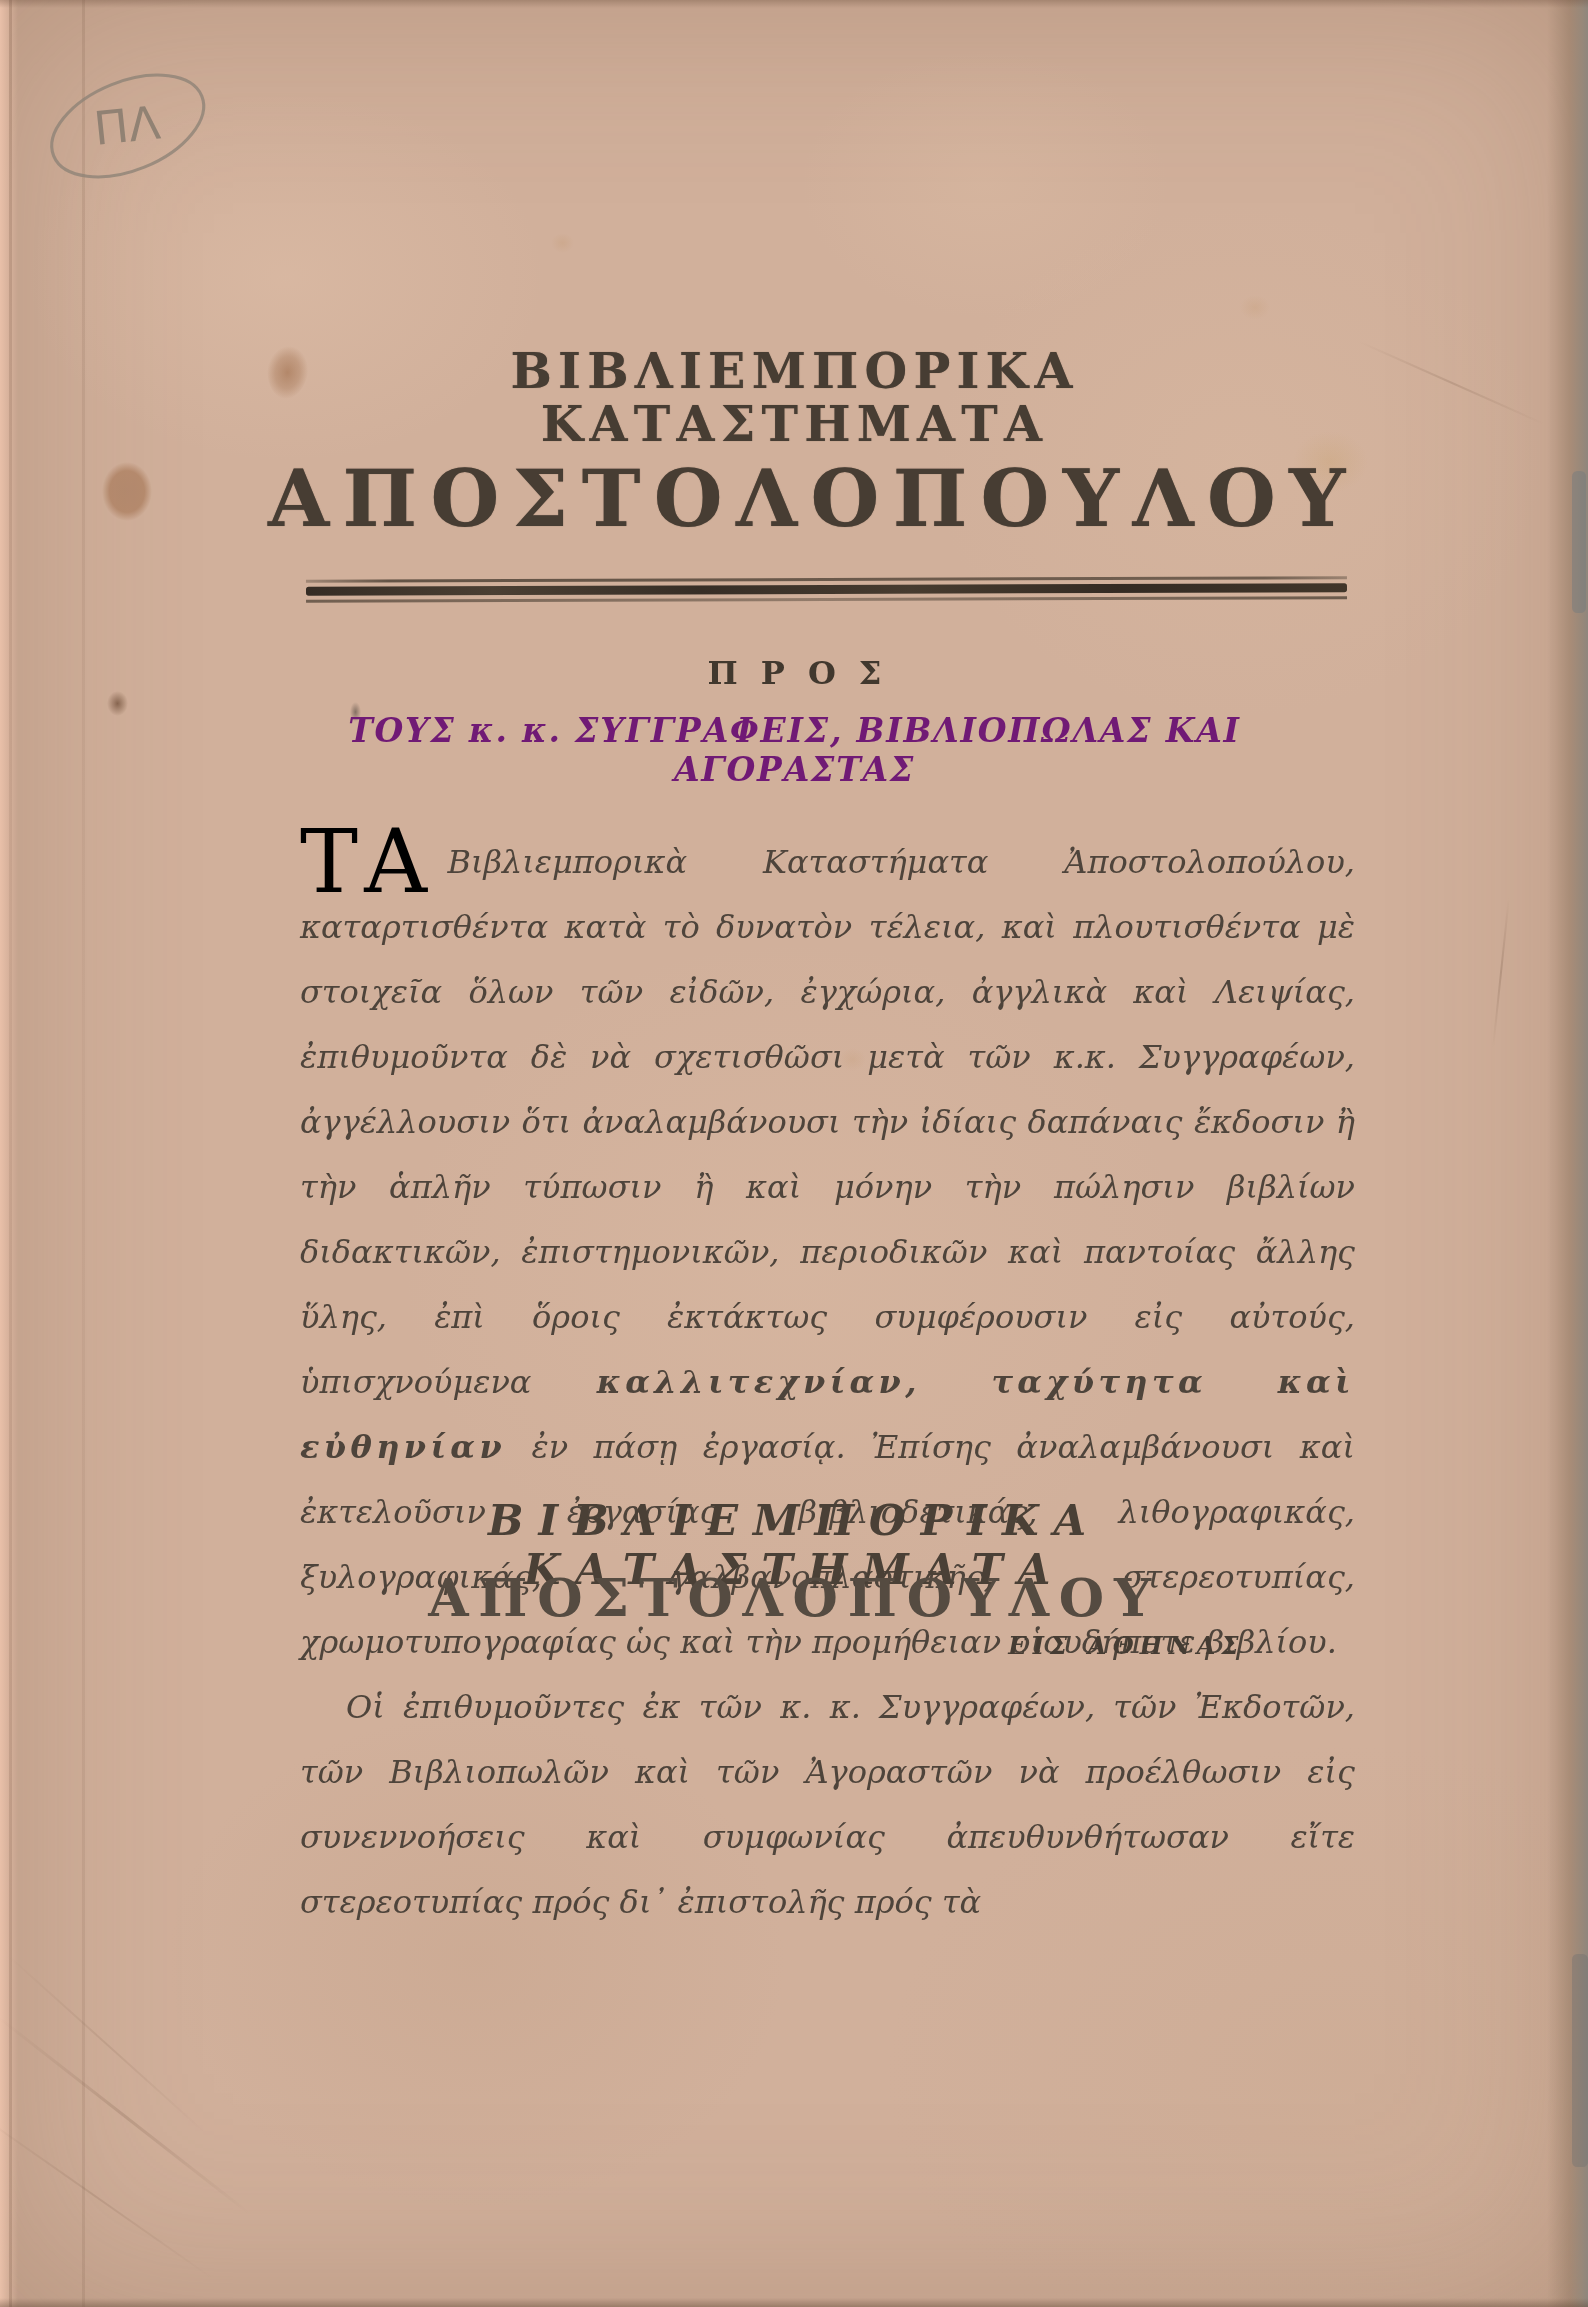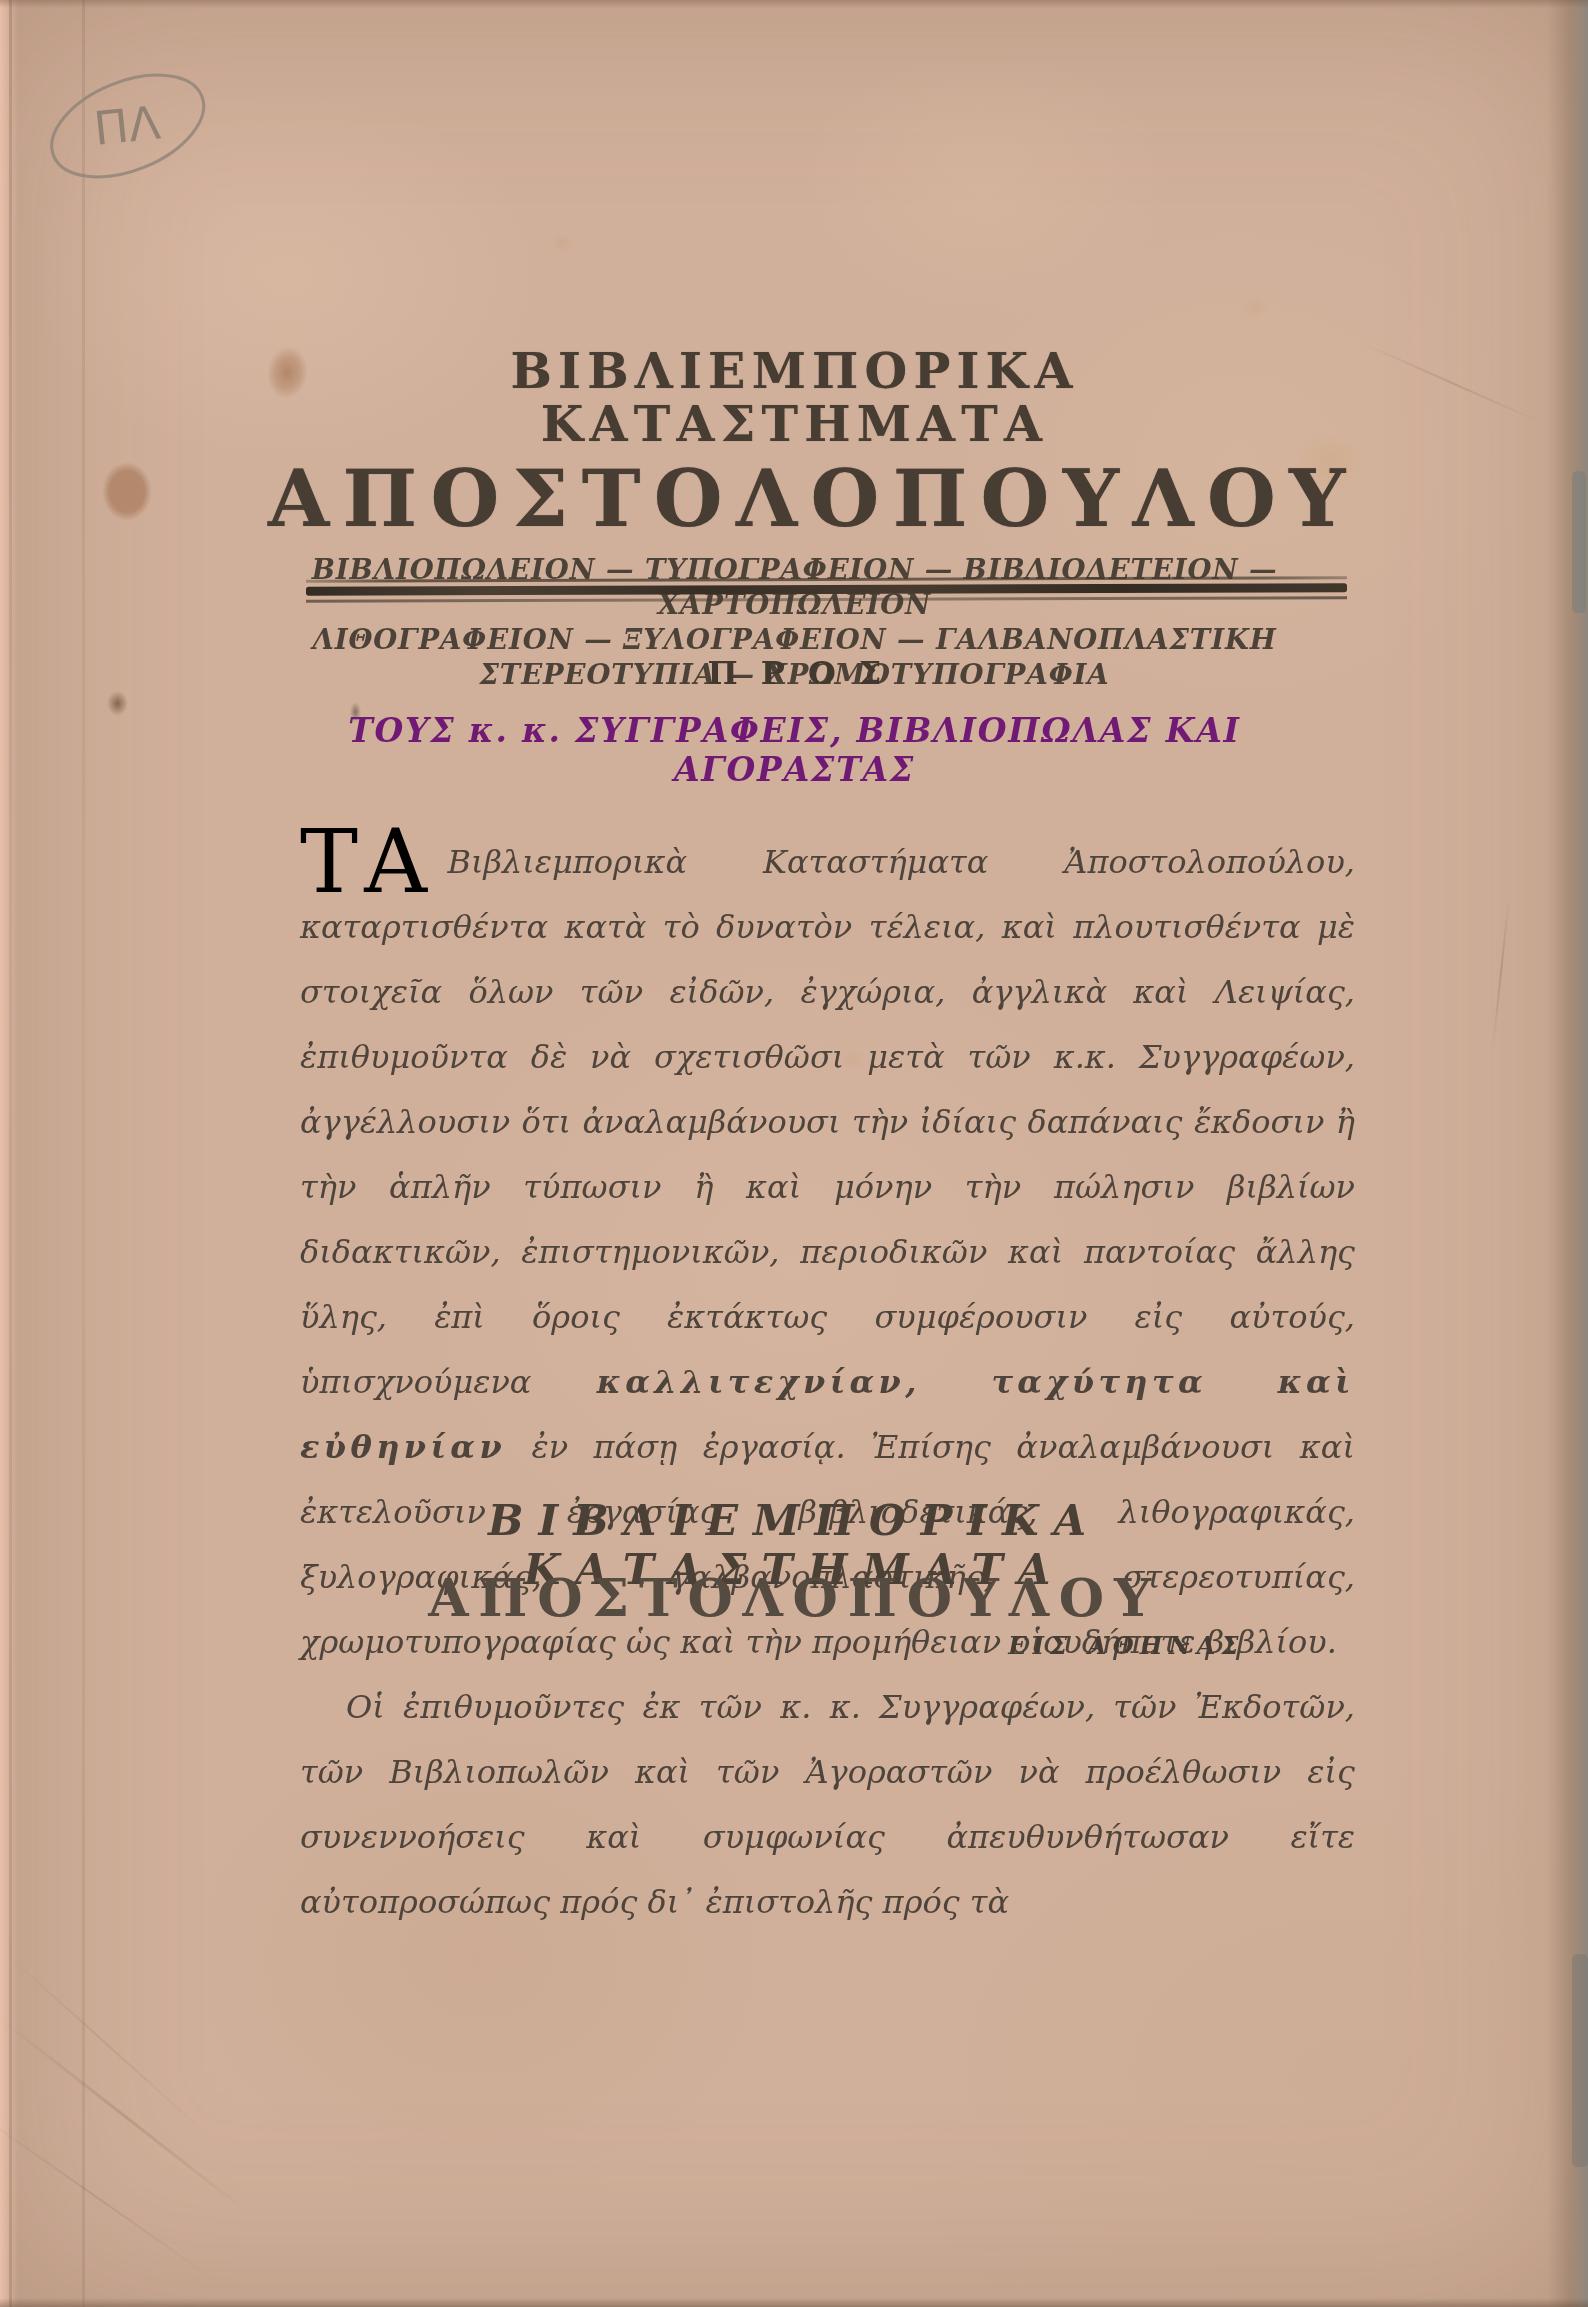--- a/index.html
+++ b/index.html
@@ -138,39 +138,34 @@
   <div class="pencil">
     <svg width="187" height="142" viewBox="0 0 210 160">
       <ellipse cx="103" cy="80" rx="90" ry="50" transform="rotate(-22 103 80)" fill="none" stroke="#8f8377" stroke-width="3.5" opacity="0.8"></ellipse>
       <text x="66" y="98" font-family="DejaVu Sans, sans-serif" font-size="52" fill="#877b6e" opacity="0.85" transform="rotate(-6 100 90)">ΠΛ</text>
     </svg>
   </div>
 
   <div class="header">
     <div class="title1">ΒΙΒΛΙΕΜΠΟΡΙΚΑ ΚΑΤΑΣΤΗΜΑΤΑ</div>
     <div class="title2">ΑΠΟΣΤΟΛΟΠΟΥΛΟΥ</div>
-    <div class="services">
-      <div>ΒΙΒΛΙΟΠΩΛΕΙΟΝ — ΤΥΠΟΓΡΑΦΕΙΟΝ — ΒΙΒΛΙΟΔΕΤΕΙΟΝ — ΧΑΡΤΟΠΩΛΕΙΟΝ</div>
-      <div>ΛΙΘΟΓΡΑΦΕΙΟΝ — ΞΥΛΟΓΡΑΦΕΙΟΝ — ΓΑΛΒΑΝΟΠΛΑΣΤΙΚΗ</div>
-      <div>ΣΤΕΡΕΟΤΥΠΙΑ — ΧΡΩΜΟΤΥΠΟΓΡΑΦΙΑ</div>
-    </div>
   </div>
 
   <div class="rule">
     <div class="thin"></div>
     <div class="thick"></div>
     <div class="thin2"></div>
   </div>
 
   <div class="pros">ΠΡΟΣ</div>
   <div class="addressees">ΤΟΥΣ κ. κ. ΣΥΓΓΡΑΦΕΙΣ, ΒΙΒΛΙΟΠΩΛΑΣ ΚΑΙ ΑΓΟΡΑΣΤΑΣ</div>
 
   <div class="bodytext">
       <p><span class="initial">ΤΑ</span><span class="b">Βιβλιεμπορικὰ Καταστήματα Ἀποστολοπούλου,</span><span> καταρτισθέντα κατὰ τὸ δυνατὸν τέλεια, καὶ πλουτισθέντα μὲ στοιχεῖα ὅλων τῶν εἰδῶν, ἐγχώρια, ἀγγλικὰ καὶ Λειψίας, ἐπιθυμοῦντα δὲ νὰ σχετισθῶσι μετὰ τῶν κ.κ. Συγγραφέων, ἀγγέλλουσιν ὅτι ἀναλαμβάνουσι τὴν ἰδίαις δαπάναις </span><span class="b">ἔκδοσιν</span><span> ἢ τὴν ἁπλῆν </span><span class="b">τύπωσιν</span><span> ἢ καὶ μόνην τὴν </span><span class="b">πώλησιν</span><span> βιβλίων διδακτικῶν, ἐπιστημονικῶν, περιοδικῶν καὶ παντοίας ἄλλης ὕλης, ἐπὶ ὅροις ἐκτάκτως συμφέρουσιν εἰς αὐτούς, ὑπισχνούμενα </span><span class="sp">καλλιτεχνίαν, ταχύτητα καὶ εὐθηνίαν</span><span> ἐν πάσῃ ἐργασίᾳ. Ἐπίσης ἀναλαμβάνουσι καὶ ἐκτελοῦσιν ἐργασίας </span><span class="b">βιβλιοδετικάς, λιθογραφικάς, ξυλογραφικάς, γαλβανοπλαστικῆς, στερεοτυπίας, χρωμοτυπογραφίας</span><span> ὡς καὶ τὴν προμήθειαν οἱουδήποτε βιβλίου.</span></p>
-      <p class="indent"><span>Οἱ ἐπιθυμοῦντες ἐκ τῶν κ. κ. Συγγραφέων, τῶν Ἐκδοτῶν, τῶν Βιβλιοπωλῶν καὶ τῶν Ἀγοραστῶν νὰ προέλθωσιν εἰς συνεννοήσεις καὶ συμφωνίας ἀπευθυνθήτωσαν εἴτε </span><span class="b">αὐτοπροσώπως</span><span> πρός </span><span class="b">δι᾽ ἐπιστολῆς</span><span> πρός τὰ</span></p>
+      <p class="indent"><span>Οἱ ἐπιθυμοῦντες ἐκ τῶν κ. κ. Συγγραφέων, τῶν Ἐκδοτῶν, τῶν Βιβλιοπωλῶν καὶ τῶν Ἀγοραστῶν νὰ προέλθωσιν εἰς συνεννοήσεις καὶ συμφωνίας ἀπευθυνθήτωσαν εἴτε </span><span class="b">στερεοτυπίας</span><span> πρός </span><span class="b">δι᾽ ἐπιστολῆς</span><span> πρός τὰ</span></p>
     </div>
 
   <div class="closing1">ΒΙΒΛΙΕΜΠΟΡΙΚΑ ΚΑΤΑΣΤΗΜΑΤΑ</div>
   <div class="closing2">ΑΠΟΣΤΟΛΟΠΟΥΛΟΥ</div>
   <div class="closing-loc">ΕΙΣ ΑΘΗΝΑΣ</div>
 
 </div>
 
 
 </body></html>

